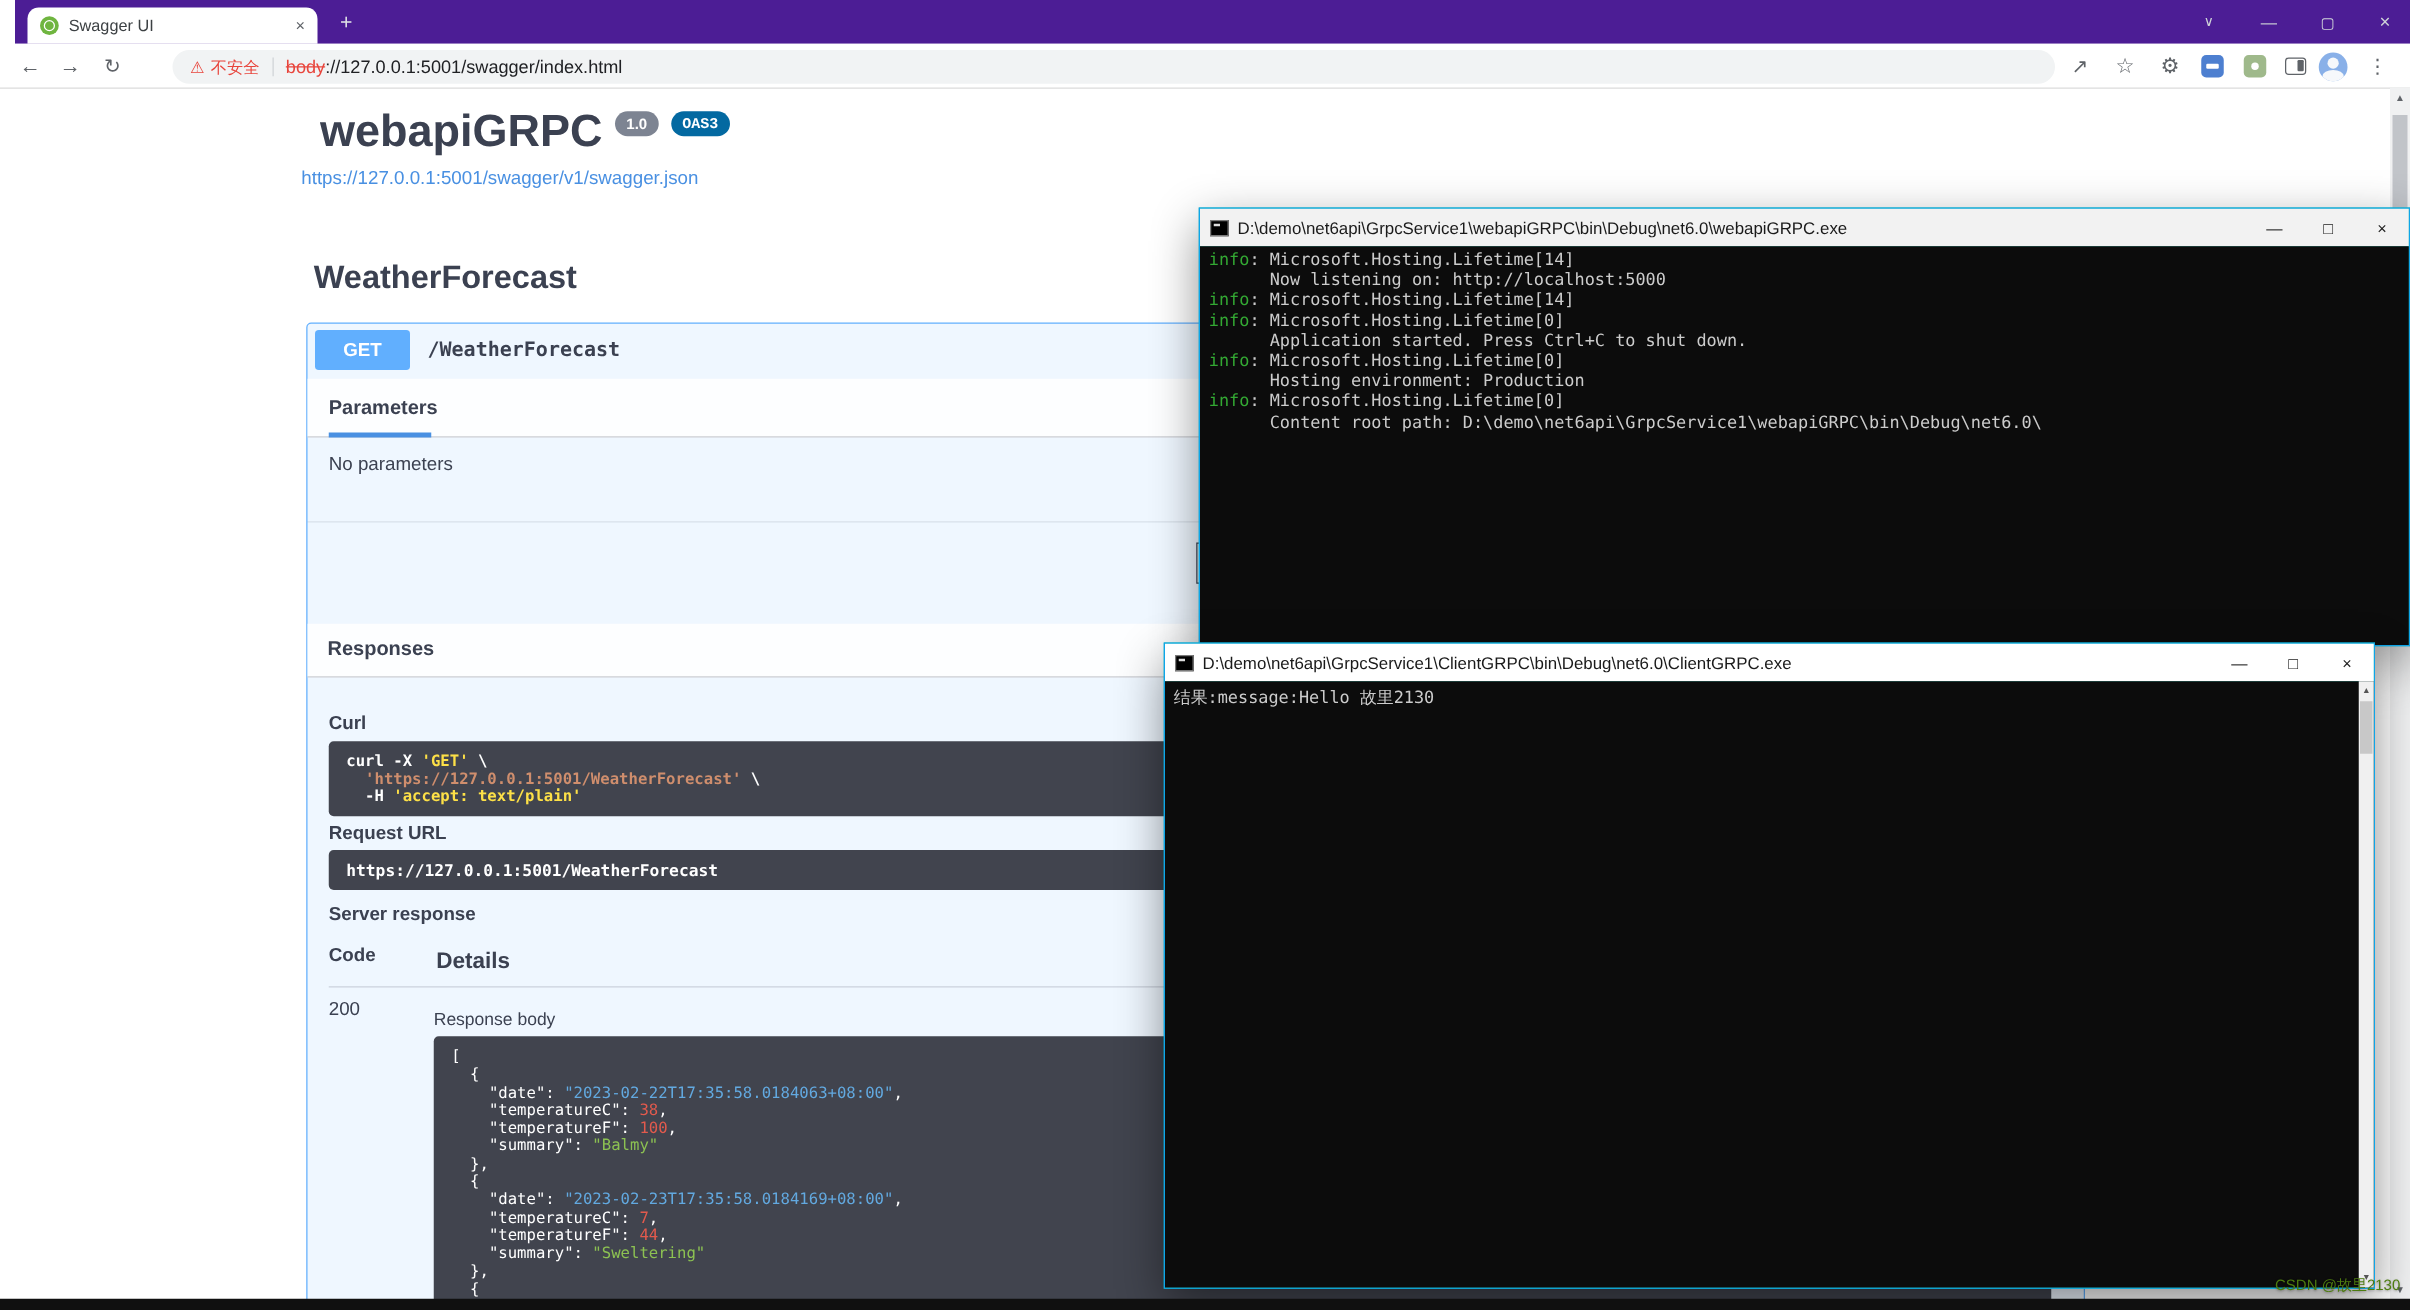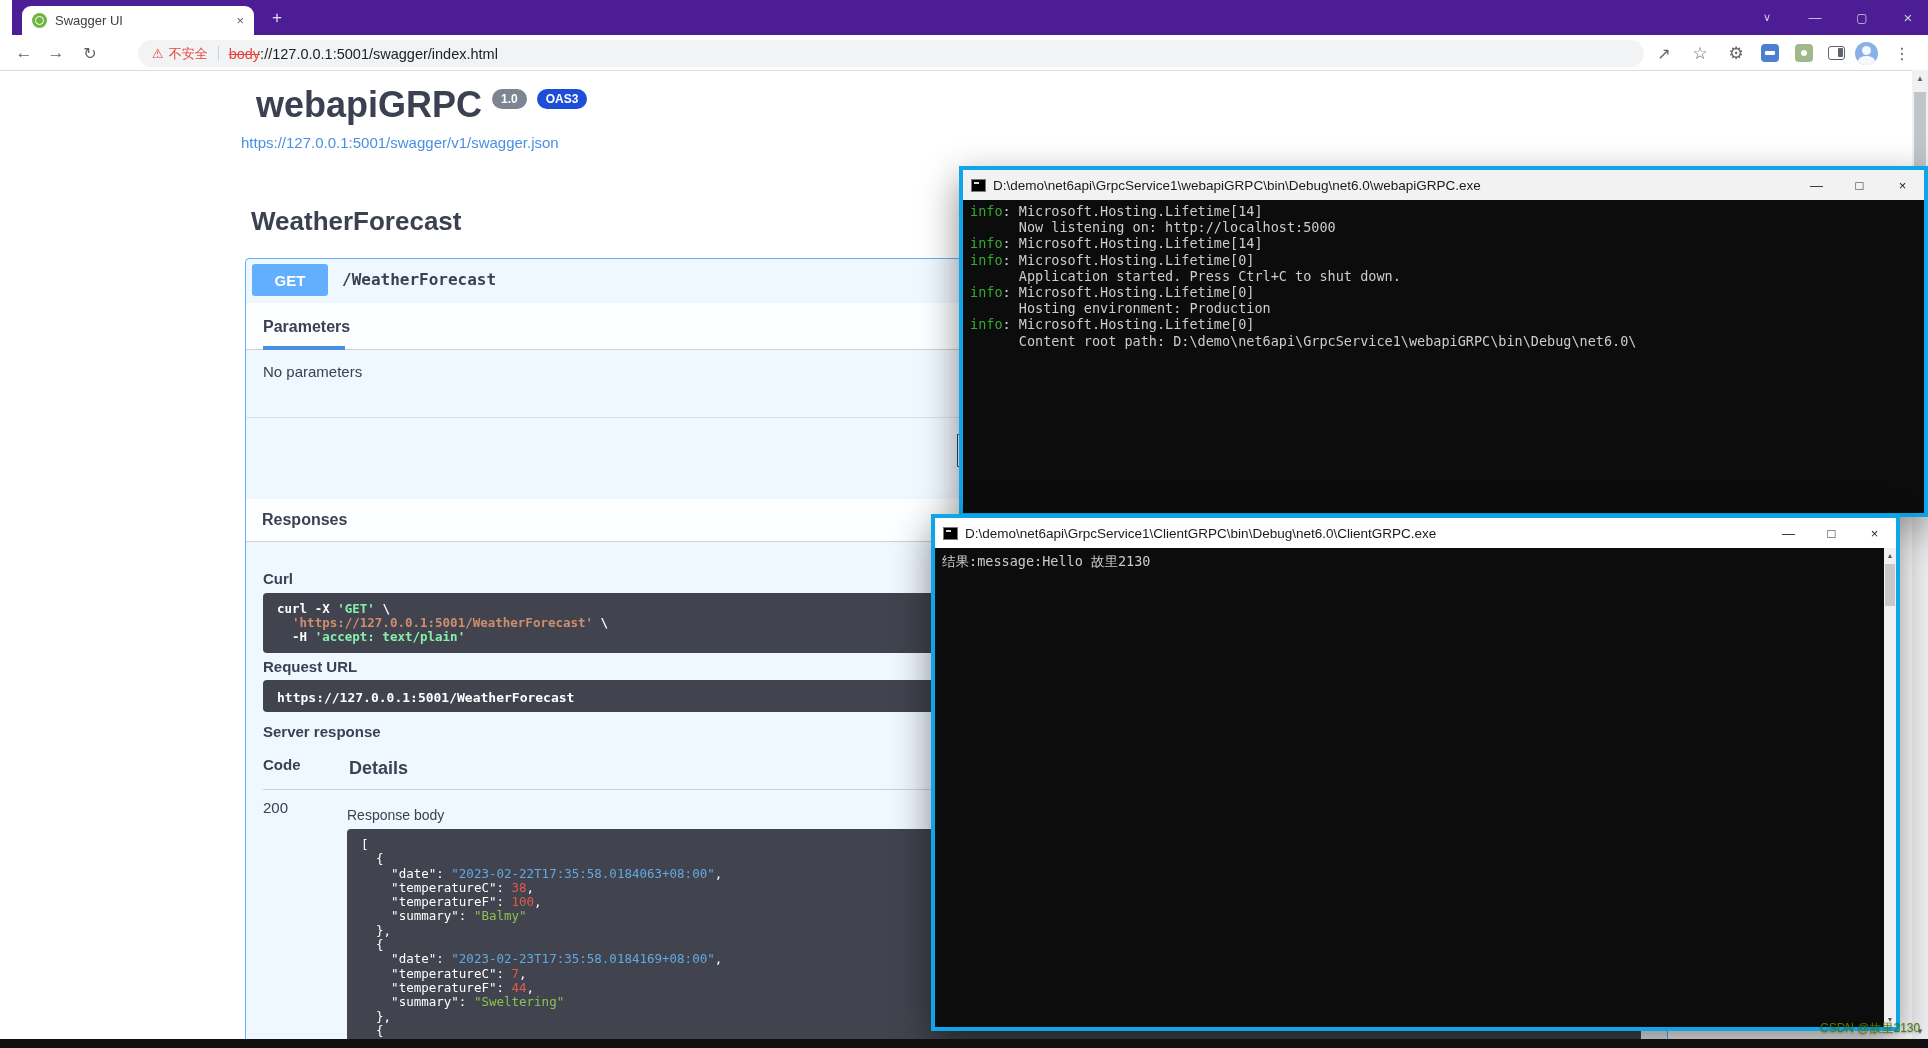--- a/index.html
+++ b/index.html
@@ -55,59 +55,59 @@
 .br-arrow{position:absolute;left:0;width:16px;height:15px;color:#606469;font-size:8px;display:flex;align-items:center;justify-content:center;}
 #br-arrow-up{top:1px;}
 #br-arrow-down{bottom:1px;}
 #br-thumb{position:absolute;left:2px;top:22px;width:12px;height:112px;background:#c1c4c9;}
 
 
 #sw-title{position:absolute;left:256px;top:84px;display:flex;align-items:flex-start;gap:10px;z-index:1;}
 #sw-title h1{font-size:36px;font-weight:bold;color:#3b4151;line-height:42px;}
 .badge{font-size:12px;color:#fff;border-radius:10px;padding:3px 9px;margin-top:5px;font-weight:bold;}
 .badge.version{background:#7d8492;}
-.badge.oas{background:#1d4ed8;}
+.badge.oas{background:#0369a1;font-family:Liberation Mono, monospace;}
 #spec-link{position:absolute;left:241px;top:134px;font-size:15px;color:#4990e2;z-index:1;}
 #group-title{position:absolute;left:251px;top:206px;font-size:26px;font-weight:bold;color:#3b4151;z-index:1;}
 
 #opblock{position:absolute;left:245px;top:258px;width:1423px;height:786px;background:#eff7ff;border:1px solid #61affe;border-radius:4px;z-index:1;}
 #get-btn{position:absolute;left:6px;top:5px;width:76px;height:32px;background:#61affe;border-radius:3px;color:#fff;font-weight:bold;font-size:15px;display:flex;align-items:center;justify-content:center;}
 #get-path{position:absolute;left:96px;top:11px;font-family:"DejaVu Sans Mono","Liberation Mono",monospace;font-size:16px;font-weight:bold;color:#3b4151;}
 #params-header{position:absolute;left:0;top:44px;width:100%;height:47px;background:rgba(255,255,255,.85);border-bottom:1px solid rgba(59,65,81,.25);}
 #params-title{position:absolute;left:17px;top:15px;font-size:16px;font-weight:bold;color:#3b4151;}
 #params-underline{position:absolute;left:17px;bottom:-1px;width:82px;height:4px;background:#4990e2;}
 #no-params{position:absolute;left:17px;top:104px;font-size:15px;color:#3b4151;}
 #exec-divider{position:absolute;left:0;top:158px;width:100%;height:1px;background:rgba(59,65,81,.12);}
 #execute-btn{position:absolute;left:28px;top:175px;width:683px;height:33px;background:#4990e2;border-radius:4px 0 0 4px;color:#fff;font-weight:bold;font-size:15px;display:flex;align-items:center;justify-content:center;letter-spacing:.5px;}
 #clear-btn{position:absolute;left:711px;top:175px;width:684px;height:33px;background:#fff;border:1px solid #3b4151;border-radius:0 4px 4px 0;color:#3b4151;font-weight:bold;font-size:15px;display:flex;align-items:center;justify-content:center;}
 #responses-header{position:absolute;left:0;top:240px;width:100%;height:43px;background:rgba(255,255,255,.85);border-bottom:1px solid rgba(59,65,81,.25);}
 #responses-title{position:absolute;left:16px;top:12px;font-size:16px;font-weight:bold;color:#3b4151;}
 .sw-label{position:absolute;font-size:15px;font-weight:bold;color:#3b4151;}
 #curl-label{left:17px;top:311px;}
 #curl-block{position:absolute;left:17px;top:334px;width:1378px;height:60px;background:#41444e;border-radius:4px;padding:9px 14px;overflow:hidden;}
 .codeline{font-family:"DejaVu Sans Mono","Liberation Mono",monospace;font-size:12.5px;line-height:14.2px;color:#fff;white-space:pre;font-weight:bold;}
-.tok-green{color:#86efac;}
+.tok-green{color:#fde047;}
 .tok-orange{color:#cf8e6d;}
 #requrl-label{left:17px;top:399px;}
 #requrl-block{position:absolute;left:17px;top:421px;width:1378px;height:32px;background:#41444e;border-radius:4px;padding:8px 14px;overflow:hidden;}
 #requrl-text{font-family:"DejaVu Sans Mono","Liberation Mono",monospace;font-size:13px;font-weight:bold;color:#fff;white-space:pre;}
 #server-resp-label{left:17px;top:464px;}
 #code-header{left:17px;top:497px;}
 #details-header{left:103px;top:499px;font-size:18px;}
 #table-divider{position:absolute;left:17px;top:530px;width:1378px;height:1px;background:rgba(59,65,81,.2);}
 #status-code{position:absolute;left:17px;top:540px;font-size:15px;color:#3b4151;}
 #respbody-label{position:absolute;left:101px;top:548px;font-size:14px;color:#3b4151;}
 #response-block{position:absolute;left:101px;top:570px;width:1294px;height:216px;background:#41444e;border-radius:4px;padding:9px 14px;overflow:hidden;}
 .jsonline{font-family:"DejaVu Sans Mono","Liberation Mono",monospace;font-size:12.5px;line-height:14.3px;color:#fff;white-space:pre;}
 .j-date{color:#62a9e0;}
 .j-num{color:#e25a4d;}
 .j-str{color:#8cc152;}
 
 
-.console{position:absolute;background:#14b8a6;box-shadow:0 14px 36px rgba(0,0,0,.45);border:4px solid #0ea5e9;}
+.console{position:absolute;background:#14b8a6;box-shadow:0 14px 36px rgba(0,0,0,.45);border:1px solid #0ea5e9;}
 #console1{left:959px;top:166px;width:969px;height:351px;z-index:20;}
 #console2{left:931px;top:514px;width:969px;height:517px;z-index:30;}
 .con-titlebar{position:absolute;left:0;top:0;width:100%;height:30px;background:#f2f2f2;display:flex;align-items:center;padding-left:8px;gap:7px;}
 #console2 .con-titlebar{background:#fff;}
 .con-icon{width:15px;height:13px;background:#000;border:1px solid #7a7a7a;position:relative;flex:none;}
 .con-icon::after{content:"";position:absolute;left:2px;top:2px;width:5px;height:2px;background:#ddd;}
 .con-title{font-size:13.5px;color:#1a1a1a;white-space:nowrap;overflow:hidden;flex:1;}
 .con-btns{display:flex;flex:none;height:30px;}
 .con-btn{width:43px;height:30px;display:flex;align-items:center;justify-content:center;font-size:13px;color:#222;}
 .con-body{position:absolute;left:0;top:30px;right:0;bottom:0;background:#0c0c0c;overflow:hidden;}

